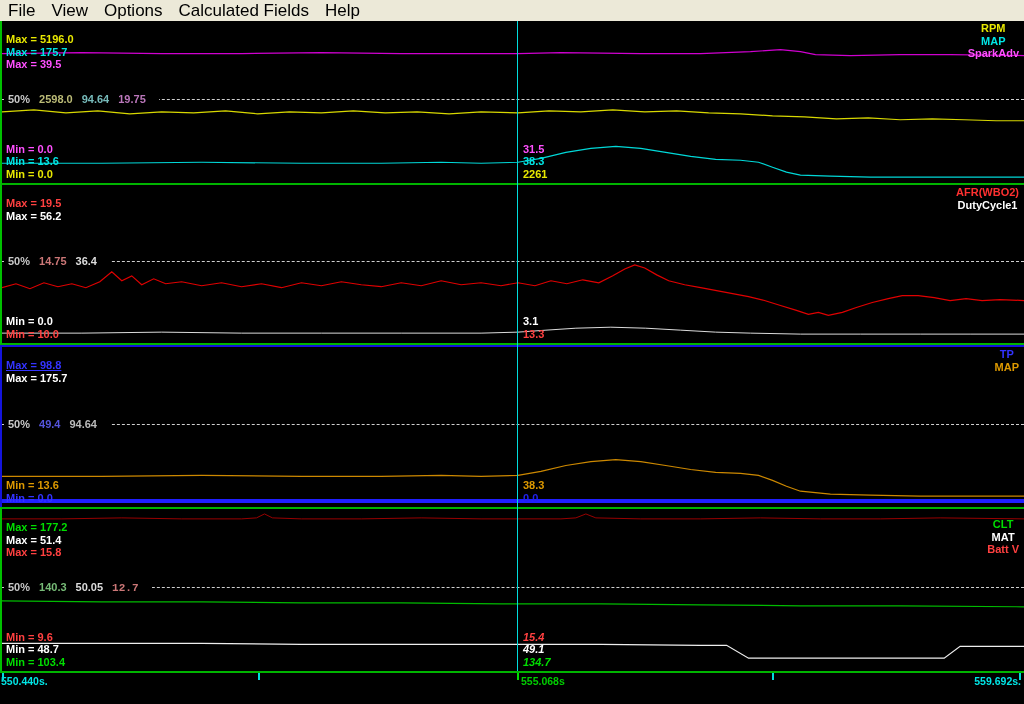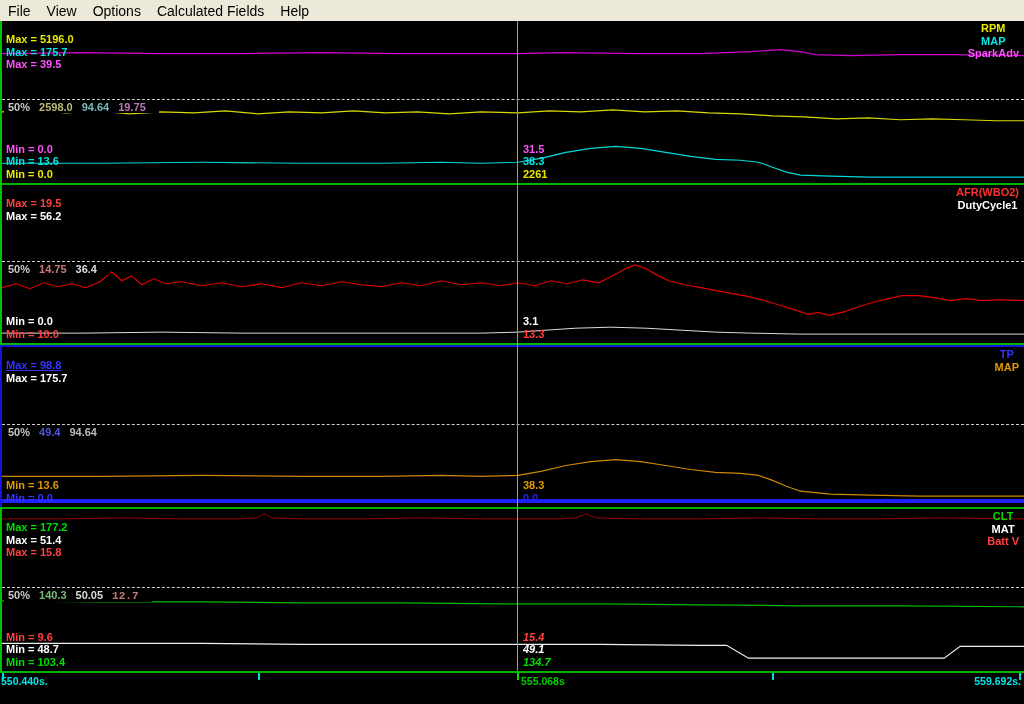--- a/index.html
+++ b/index.html
@@ -5,38 +5,38 @@
   html,body{margin:0;padding:0;background:#000;}
   .window{width:1024px;height:704px;position:relative;background:#000;overflow:hidden;
           font-family:"Liberation Sans",sans-serif;}
   
   .titlebar{height:17px;background:linear-gradient(to bottom,#2a6ff0 0%,#1658d8 45%,#0b46bb 100%);
             display:flex;align-items:center;padding:0 4px;gap:4px;}
   .title-text{color:#fff;font-weight:bold;font-size:11.5px;text-shadow:1px 1px 1px rgba(0,0,0,.5);
               white-space:nowrap;}
   .app-icon{width:14px;height:14px;display:inline-block;flex:0 0 auto;}
   
-  .menubar{height:21px;background:#ece9d8;display:flex;align-items:center;font-size:14px;color:#000;}
+  .menubar{height:21px;background:#ece9d8;display:flex;align-items:center;font-size:17px;color:#000;}
   .menu-item{padding:3px 8px;cursor:default;}
   
   .chart-area{position:relative;height:650px;background:#000;}
   .panel{position:relative;box-sizing:border-box;overflow:hidden;background:#000;}
   #panel-0{height:164px;border-left:2px solid #00c000;border-bottom:2px solid #00b400;}
   #panel-1{height:160px;border-left:2px solid #00c000;border-bottom:2px solid #00b400;}
   #panel-2{height:162px;border-left:2px solid #1414dc;border-top:2px solid #1414dc;}
   #panel-3{height:164px;border-left:2px solid #00c000;border-top:2px solid #00b400;}
   .traces{position:absolute;left:0;top:0;width:100%;height:100%;}
   .lblcol{position:absolute;font:bold 11px "Liberation Sans",sans-serif;line-height:12.5px;white-space:pre;}
   .max-labels{top:12px;left:4px;}
   .right-labels{top:1px;right:5px;text-align:center;}
   .min-labels{bottom:3px;left:4px;}
   .cursor-values{bottom:3px;}
   .mid-row{position:absolute;left:0;right:0;height:12px;}
   .mid-dash{position:absolute;left:0;right:0;top:6px;border-top:1px dashed #cfcfcf;}
-  .mid-labels{position:absolute;left:2px;top:8px;background:#000;padding:0 4px;
+  .mid-labels{position:absolute;left:2px;top:0;background:#000;padding:0 4px;
               font:bold 11px "Liberation Sans",sans-serif;line-height:12px;white-space:pre;}
   .mid-labels span{margin-right:9px;}
   .cursor-line{position:absolute;top:0;bottom:0;width:1px;background:#00dddd;z-index:5;}
   
   .timeline{height:16px;background:#000;border-top:2px solid #00b400;position:relative;box-sizing:border-box;
             font:bold 10.5px "Liberation Sans",sans-serif;}
   .t-start{position:absolute;left:1px;top:2px;color:#00e5e5;}
   .t-cursor{position:absolute;left:521px;top:2px;color:#00cc00;}
   .t-end{position:absolute;right:3px;top:2px;color:#00e5e5;}
   .tick{position:absolute;top:0;width:2px;height:7px;}
@@ -103,21 +103,21 @@
         <svg viewBox="0 0 1024 164" preserveAspectRatio="none" class="traces">
           <polyline points="0,10 60,10 120,9 180,10 240,10 255,9 263,5 271,9 300,10 360,10 420,9 480,10 517,10 560,10 575,9 585,5 595,9 640,10 700,10 760,9 820,10 880,10 940,9 1024,10" fill="none" stroke="#990000" stroke-width="1"></polyline>
           <polyline points="0,93 100,94 200,94 300,95 400,95 500,96 517,96 600,96 700,97 800,98 900,98 1024,99" fill="none" stroke="#00bb00" stroke-width="1.2"></polyline>
           <polyline points="0,136 100,136 200,136 300,137 400,137 500,137 517,137 600,137 700,138 726,138 748,151 850,151 944,151 960,139 1024,139" fill="none" stroke="#eeeeee" stroke-width="1.2"></polyline>
         </svg>
         <div class="mid-row" style="top: 72px;">
           <div class="mid-dash"></div>
           <div class="mid-labels"><span style="color: rgb(200, 200, 200);">50%</span><span style="color: rgb(119, 187, 119);">140.3</span><span style="color: rgb(221, 221, 221);">50.05</span><span style="color: rgb(204, 119, 119); font-family: Liberation Mono, monospace;">12.7</span></div>
         </div>
         <div class="lblcol max-labels"><div style="color: rgb(0, 221, 0);">Max = 177.2</div><div style="color: rgb(255, 255, 255);">Max = 51.4</div><div style="color: rgb(255, 64, 64);">Max = 15.8</div></div>
-        <div class="lblcol right-labels"><div style="color: rgb(0, 221, 0);">CLT</div><div style="color: rgb(255, 255, 255);">MAT</div><div style="color: rgb(255, 64, 64);">Batt V</div></div>
+        <div class="lblcol right-labels"><div style="color: rgb(0, 221, 0); margin-top: 8px;">CLT</div><div style="color: rgb(255, 255, 255);">MAT</div><div style="color: rgb(255, 64, 64);">Batt V</div></div>
         <div class="lblcol min-labels"><div style="color: rgb(255, 64, 64);">Min = 9.6</div><div style="color: rgb(255, 255, 255);">Min = 48.7</div><div style="color: rgb(0, 221, 0);">Min = 103.4</div></div>
         <div class="lblcol cursor-values" style="left: 521px; font-style: italic;"><div style="color: rgb(255, 64, 64);">15.4</div><div style="color: rgb(255, 255, 255);">49.1</div><div style="color: rgb(0, 221, 0);">134.7</div></div>
       </div>
     <div class="cursor-line" style="left: 517px;"></div>
   </div>
 
   <div class="timeline">
     <span class="t-start">550.440s.</span>
     <span class="t-cursor">555.068s</span>
     <span class="t-end">559.692s.</span>

